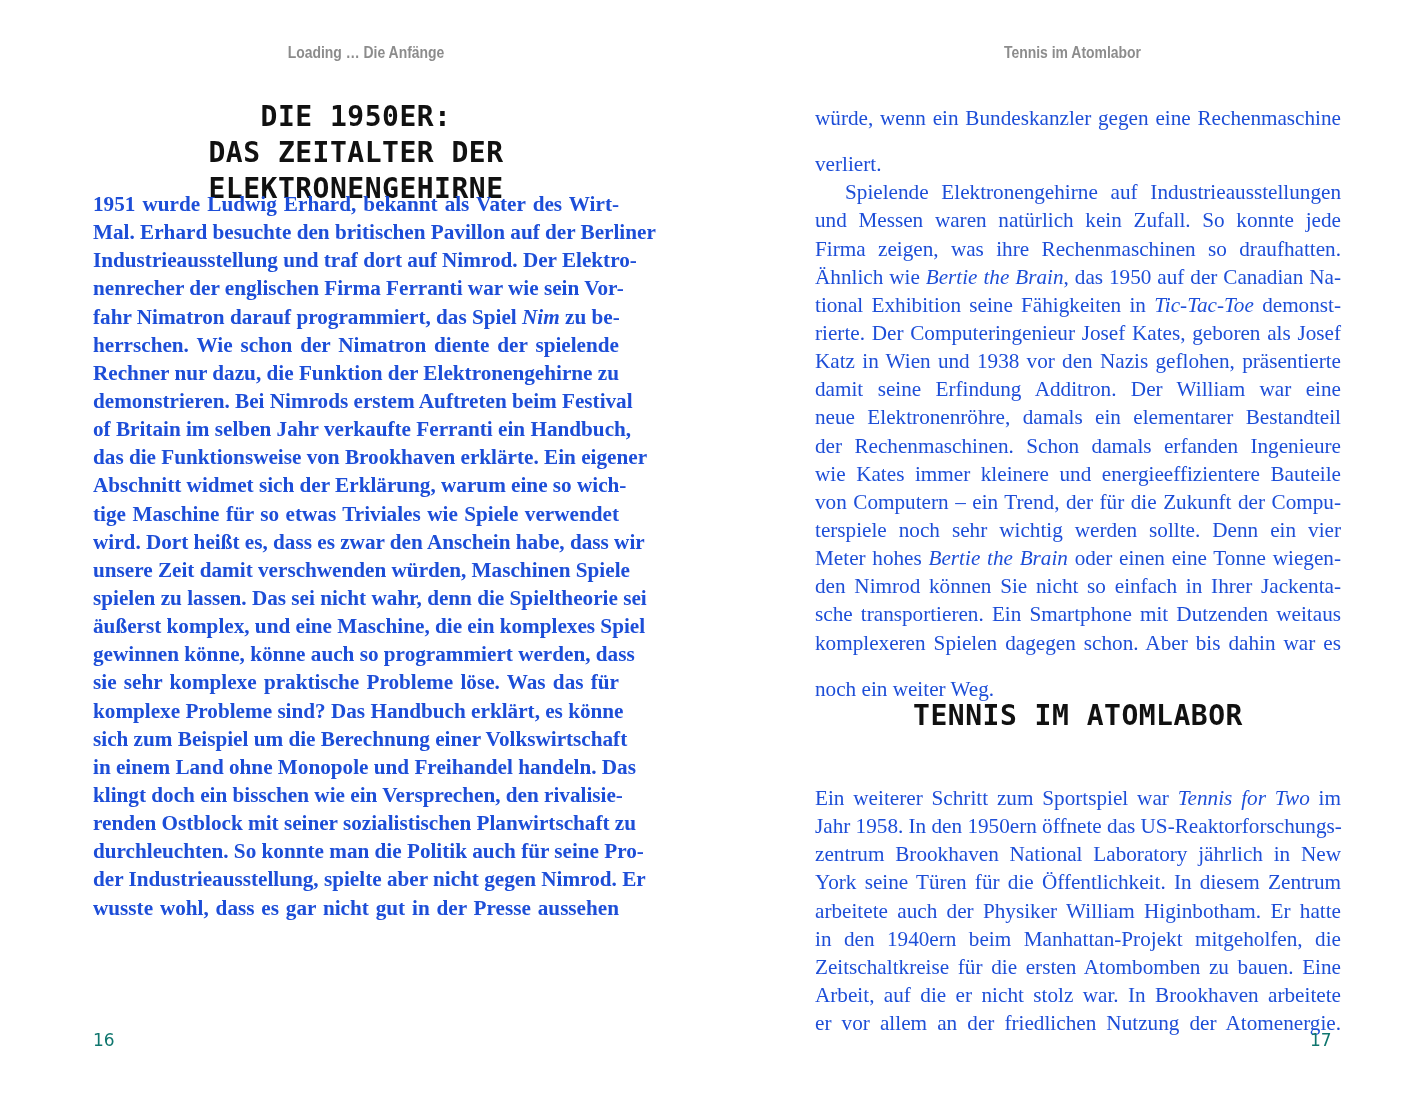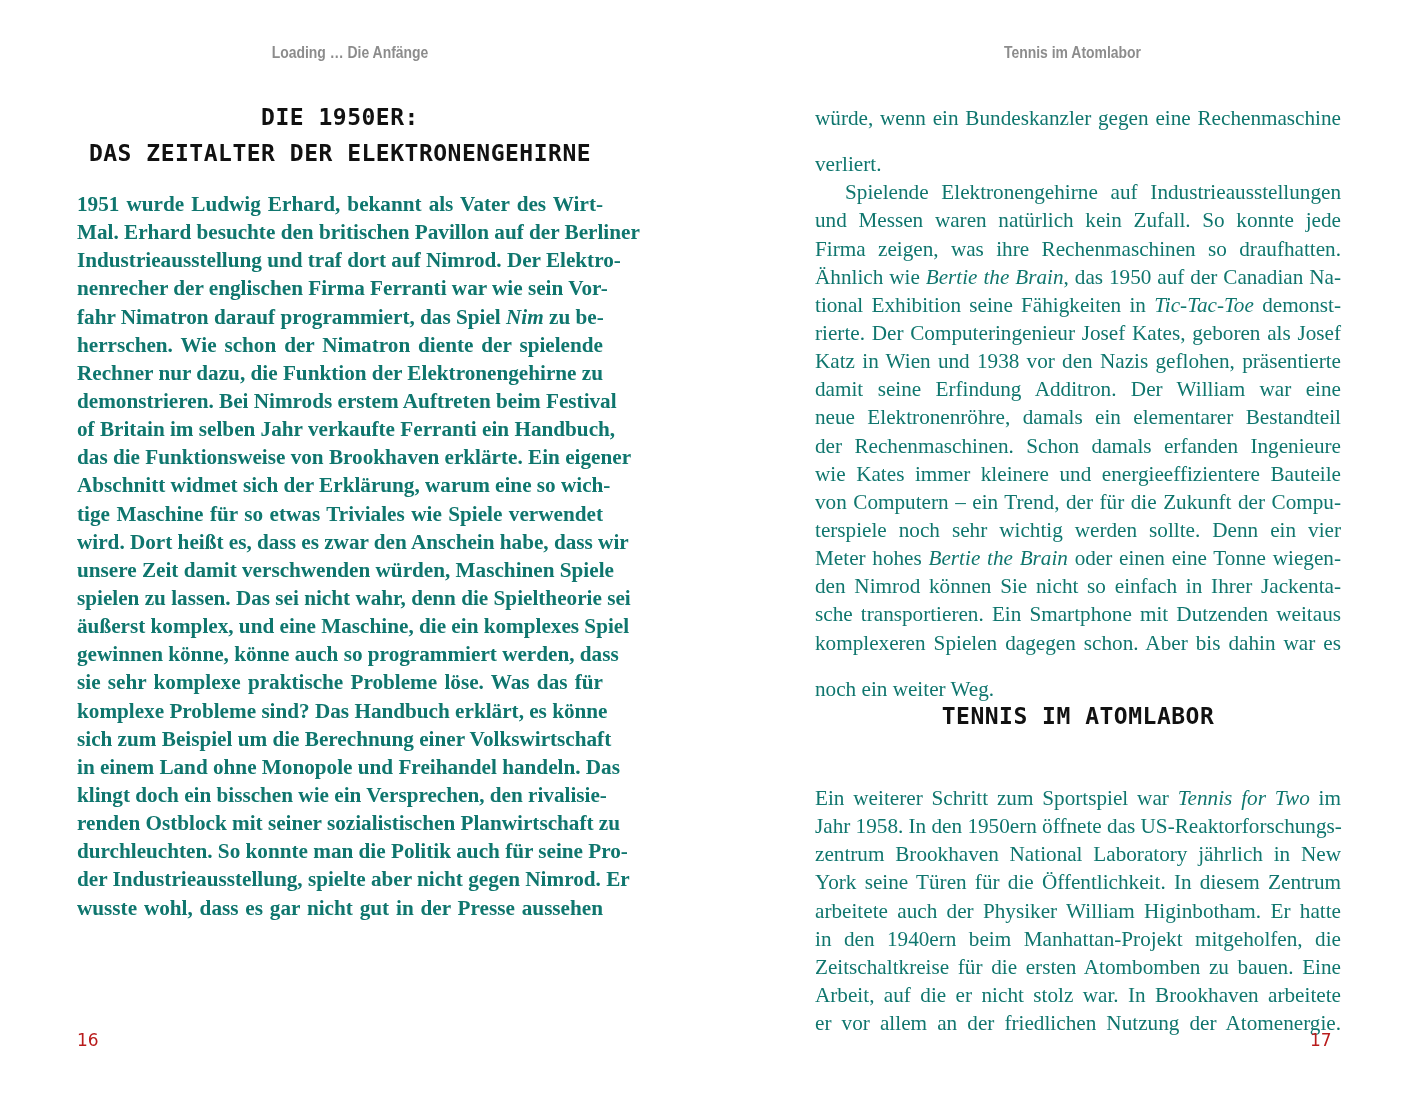--- a/index.html
+++ b/index.html
@@ -1,43 +1,43 @@
 <!DOCTYPE html>
 <html><head>
 <meta charset="utf-8">
 <style>
   html, body { margin: 0; padding: 0; background: #ffffff; }
   body { width: 1417px; height: 1104px; position: relative; overflow: hidden; }
   .page { position: absolute; top: 0; height: 1104px; }
-  .page-left { left: 0; width: 708px; padding-left: 20px; }
+  .page-left { left: 16px; width: 708px; padding-left: 20px; }
   .page-right { left: 708px; width: 709px; }
   .running-head {
     position: absolute; top: 43px; width: 100%; text-align: center;
     font-family: "Liberation Sans", sans-serif; font-weight: bold;
     font-size: 17px; color: #8c8c8c; transform: scaleX(0.82);
   }
   .page-left .running-head { left: -14px; }
   .page-right .running-head { left: 10px; }
   .pixel-head {
     position: absolute; text-align: center;
     font-family: "DejaVu Sans Mono", monospace; font-weight: bold;
-    font-size: 23px; letter-spacing: 0.5px; color: #111; line-height: 36px;
+    font-size: 28px; letter-spacing: 0.5px; color: #111; line-height: 36px;
     text-transform: uppercase;
   }
   .pixel-head span { display: block; }
   .body-text {
     position: absolute; font-family: "Liberation Serif", serif;
-    font-size: 21.2px; line-height: 28.15px; color: #0f766e;
+    font-size: 21.2px; line-height: 28.15px; color: #1d4ed8;
   }
   .line { display: block; white-space: nowrap; text-align: justify; text-align-last: justify; height: 28.15px; }
   .line.last { text-align-last: left; margin-top: 18px; }
   .line.indent { text-indent: 30px; }
   .folio {
     position: absolute; top: 1030px;
-    font-family: "DejaVu Sans", sans-serif; font-size: 17px; color: #b91c1c;
+    font-family: "DejaVu Sans", sans-serif; font-size: 17px; color: #0f766e;
   }
 </style>
 </head>
 <body>
 
 <div class="page page-left">
   <div class="running-head">Loading … Die Anfänge</div>
   <div class="pixel-head" style="left:60px;width:560px;top:99px;">
     <span>Die 1950er:</span>
     <span>Das Zeitalter der Elektronengehirne</span>

